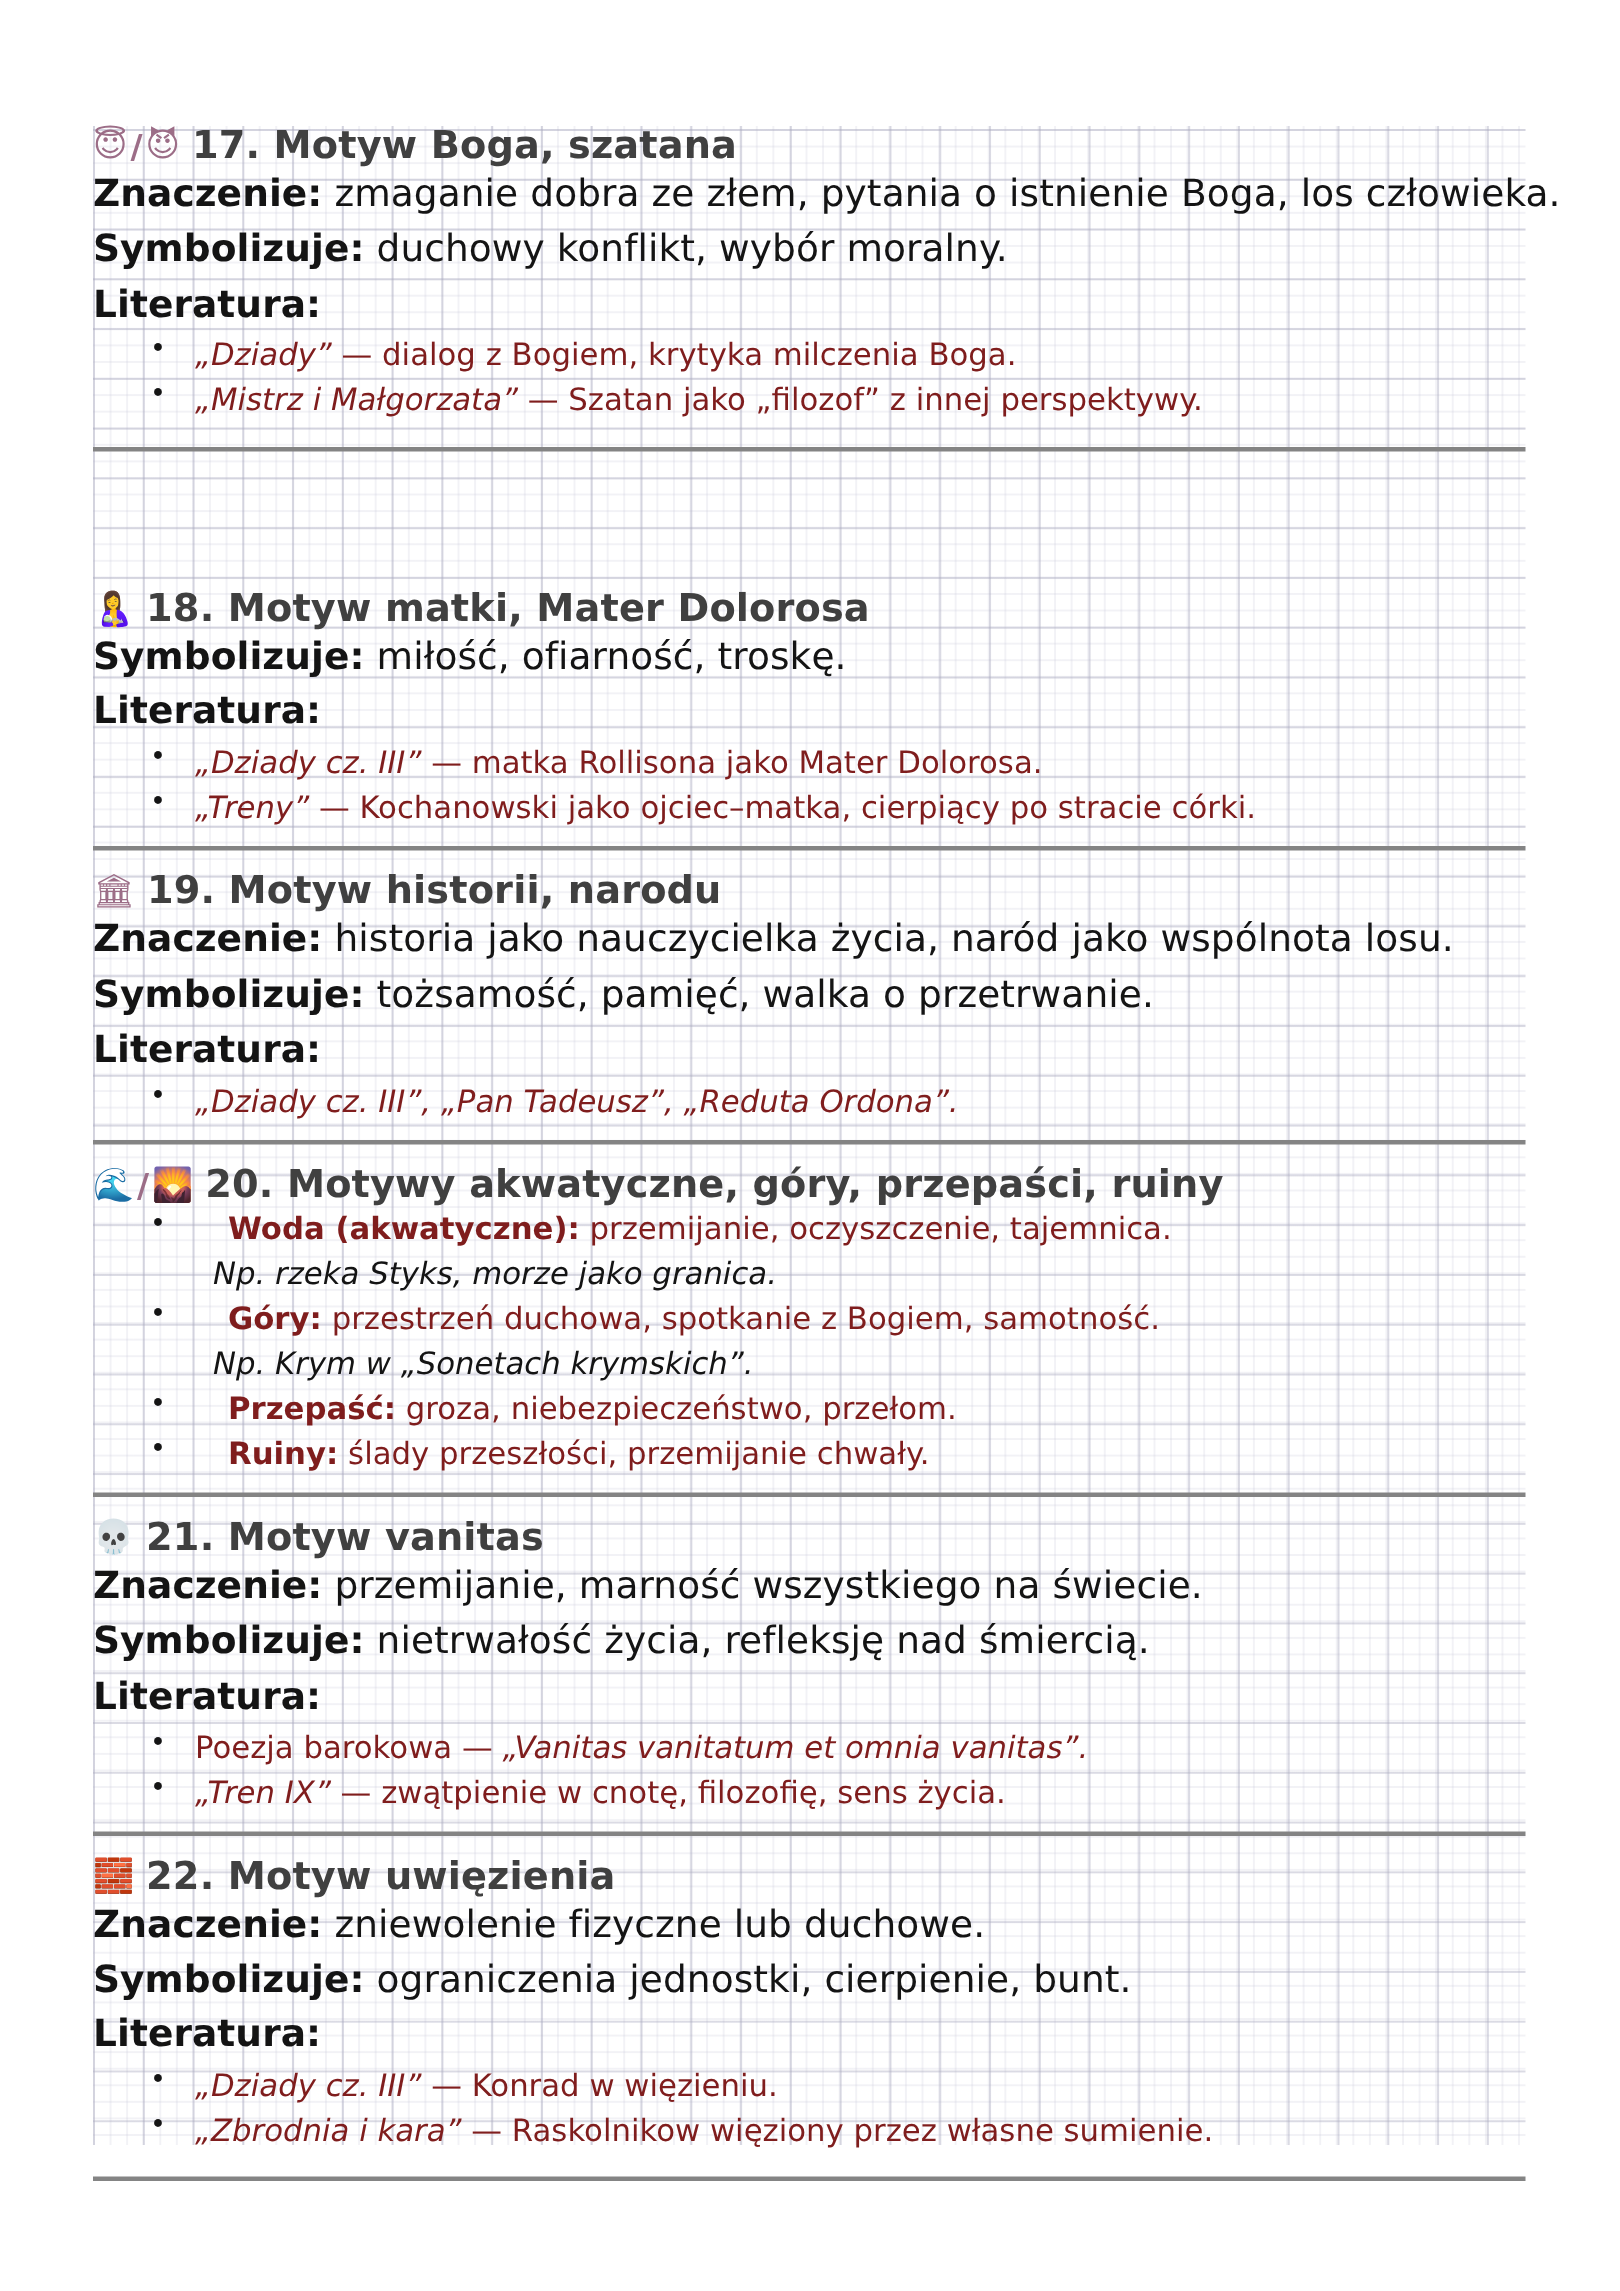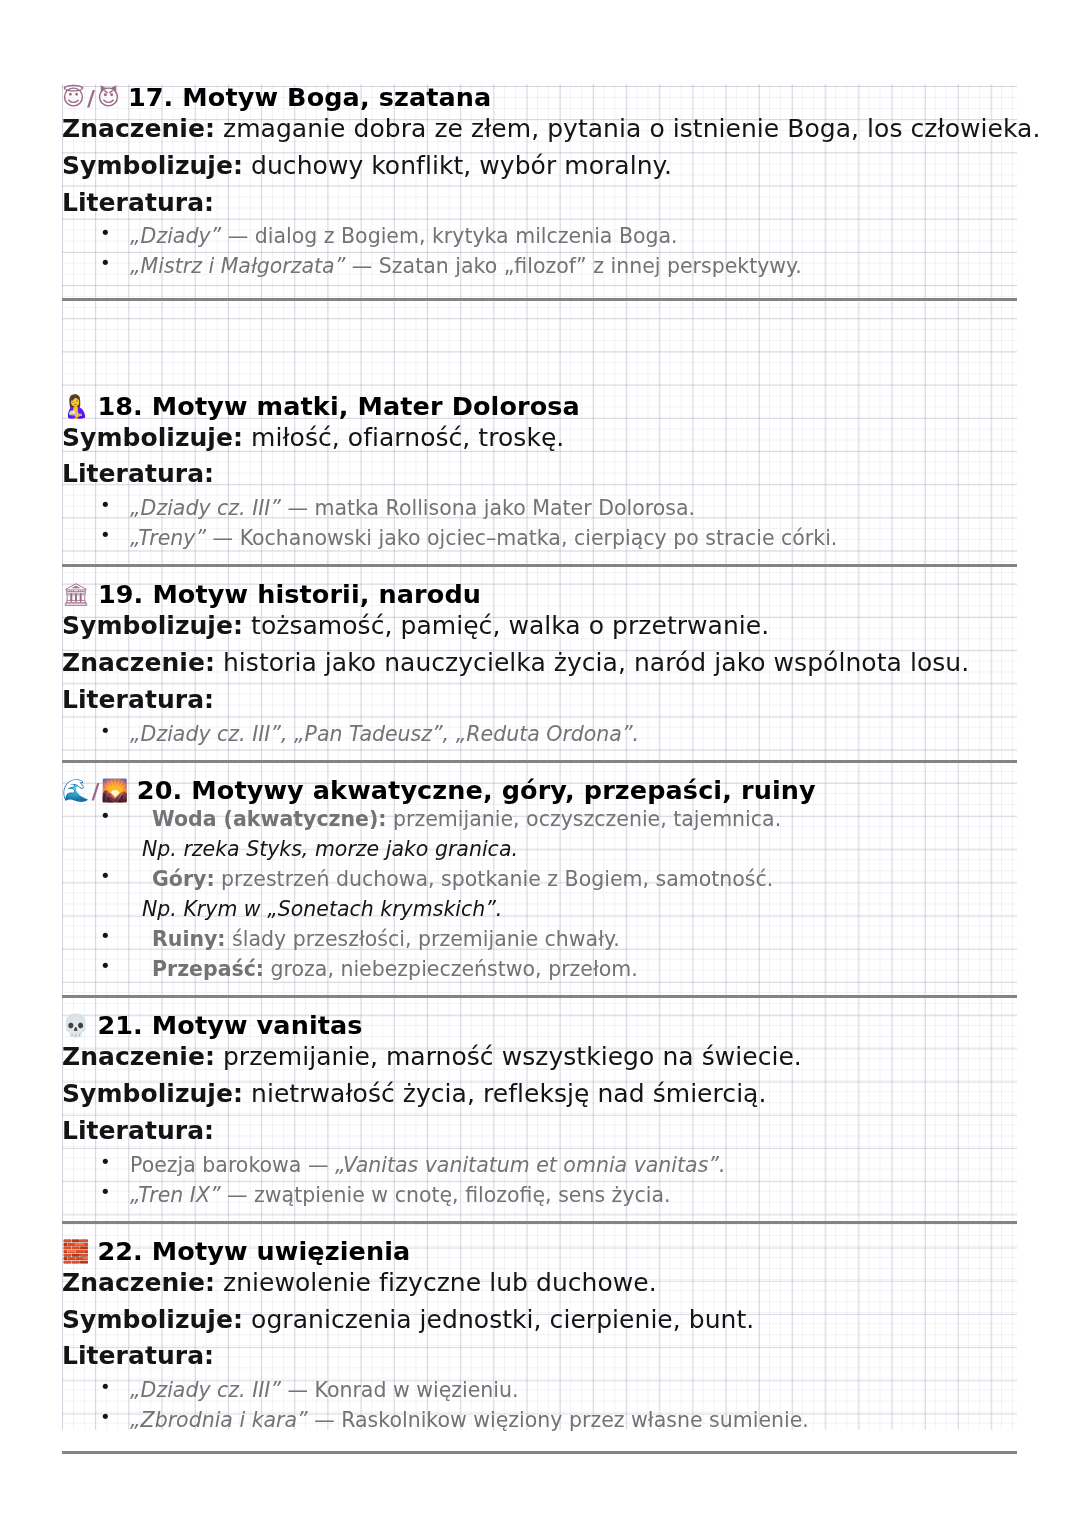--- a/index.html
+++ b/index.html
@@ -76,21 +76,21 @@
   .icon-sep {
     color: #9c6d87;
     font-size: 22px;
     font-weight: 700;
     padding: 0 2px;
   }
   .sec-title {
     font-family: "DejaVu Sans", "Liberation Sans", sans-serif;
     font-size: 25.5px;
     font-weight: 700;
-    color: #000000;
+    color: #404040;
     letter-spacing: 0.1px;
     margin-left: 8px;
   }
 
   .line {
     font-size: 25px;
     color: #141414;
     line-height: 1.47;
     letter-spacing: 0.05px;
     white-space: nowrap;
@@ -99,21 +99,21 @@
 
   ul.lit {
     list-style: none;
     margin: 0;
     padding: 0;
   }
   ul.lit > li {
     position: relative;
     padding-left: 68px;
     font-size: 20.5px;
-    color: #737373;
+    color: #7f1d1d;
     line-height: 1.47;
     white-space: nowrap;
   }
   ul.lit > li::before {
     content: "\2022";
     position: absolute;
     left: 38px;
     top: -1px;
     font-size: 18px;
     color: #141414;
@@ -194,26 +194,26 @@
   </div>
 
   <div class="pre-head"></div>
 
   <div class="section">
     <div class="sec-head">
       <span class="sec-icons">🏛</span>
       <span class="sec-title">19. Motyw historii, narodu</span>
     </div>
     <div class="line">
-      <span class="lbl">Symbolizuje:</span>
-      <span>tożsamość, pamięć, walka o przetrwanie.</span>
-    </div>
-    <div class="line">
       <span class="lbl">Znaczenie:</span>
       <span>historia jako nauczycielka życia, naród jako wspólnota losu.</span>
+    </div>
+    <div class="line">
+      <span class="lbl">Symbolizuje:</span>
+      <span>tożsamość, pamięć, walka o przetrwanie.</span>
     </div>
     <div class="line lbl">Literatura:</div>
     <ul class="lit">
       <li>
         <span class="it">„Dziady cz. III”,</span><span class="it"> „Pan Tadeusz”, „Reduta Ordona”.</span>
       </li>
     </ul>
     <div class="gap-m"></div>
     <div class="sep"></div>
   </div>
@@ -230,24 +230,24 @@
     <ul class="lit">
       <li>
         <span class="bd">Woda (akwatyczne):</span><span> przemijanie, oczyszczenie, tajemnica.</span>
       </li>
       <div class="sub">Np. rzeka Styks, morze jako granica.</div>
       <li>
         <span class="bd">Góry:</span><span> przestrzeń duchowa, spotkanie z Bogiem, samotność.</span>
       </li>
       <div class="sub">Np. Krym w „Sonetach krymskich”.</div>
       <li>
+        <span class="bd">Przepaść:</span><span> groza, niebezpieczeństwo, przełom.</span>
+      </li>
+      <li>
         <span class="bd">Ruiny:</span><span> ślady przeszłości, przemijanie chwały.</span>
-      </li>
-      <li>
-        <span class="bd">Przepaść:</span><span> groza, niebezpieczeństwo, przełom.</span>
       </li>
     </ul>
     <div class="gap-m"></div>
     <div class="sep"></div>
   </div>
 
   <div class="pre-head"></div>
 
   <div class="section">
     <div class="sec-head">

